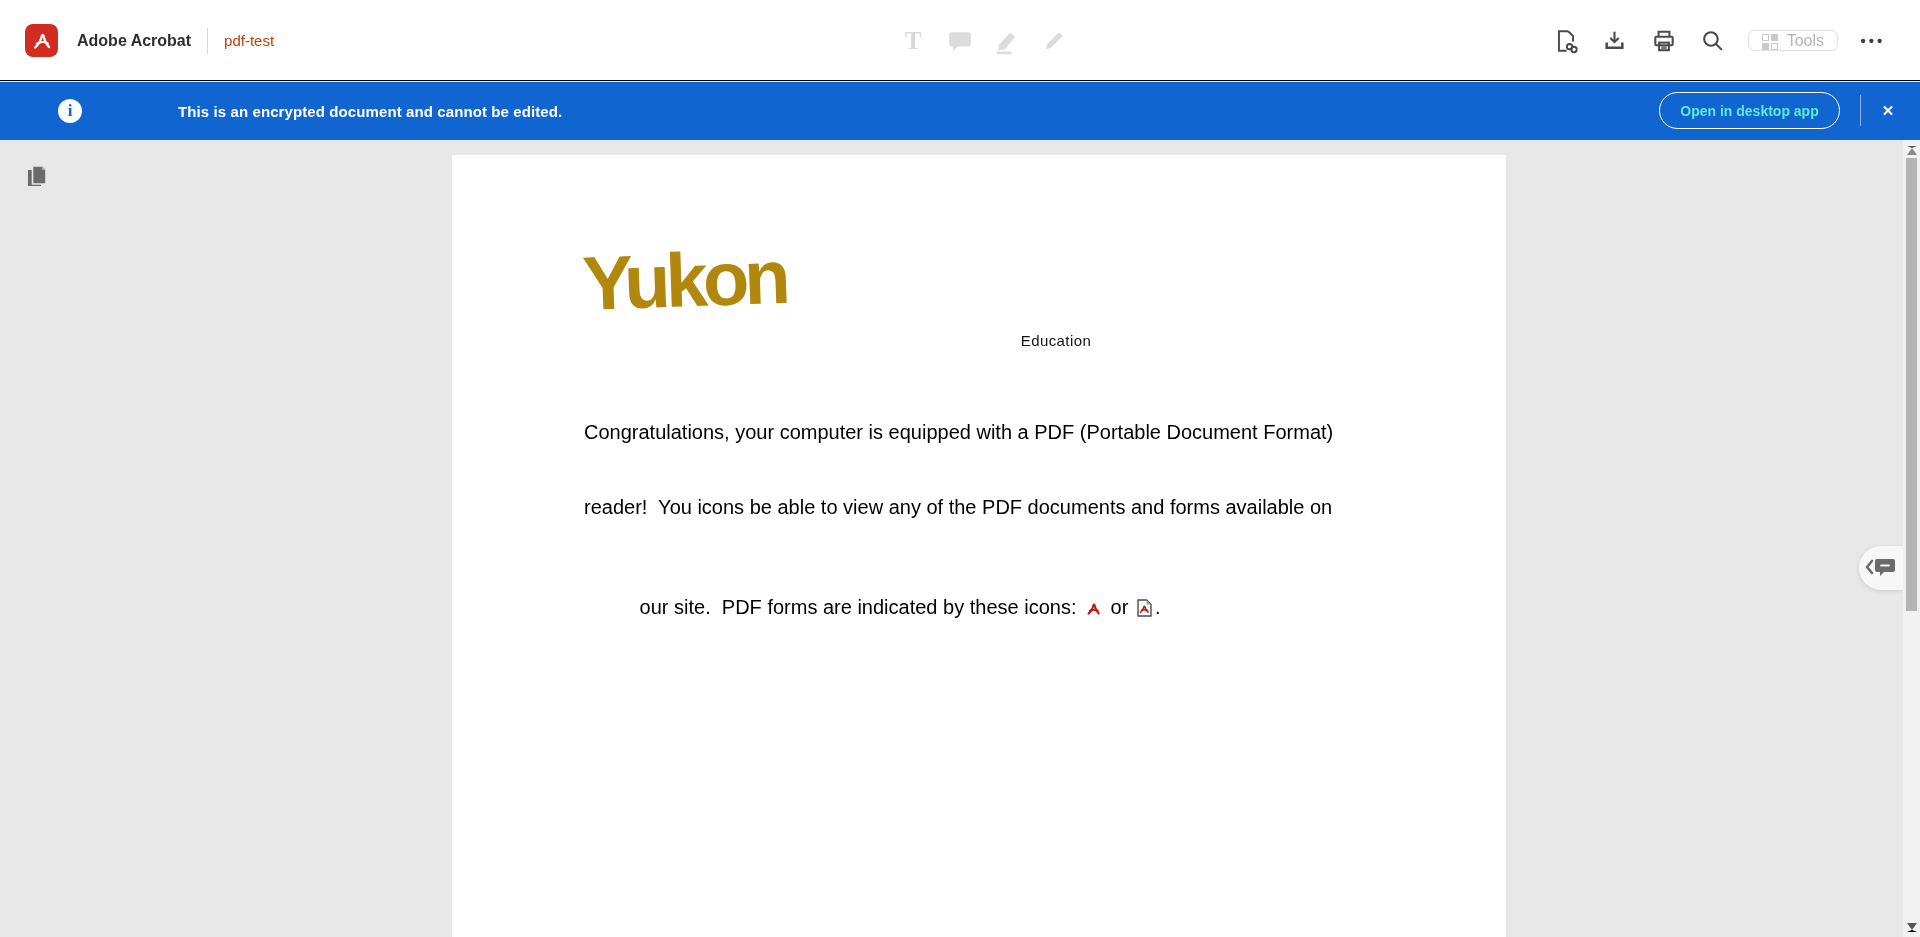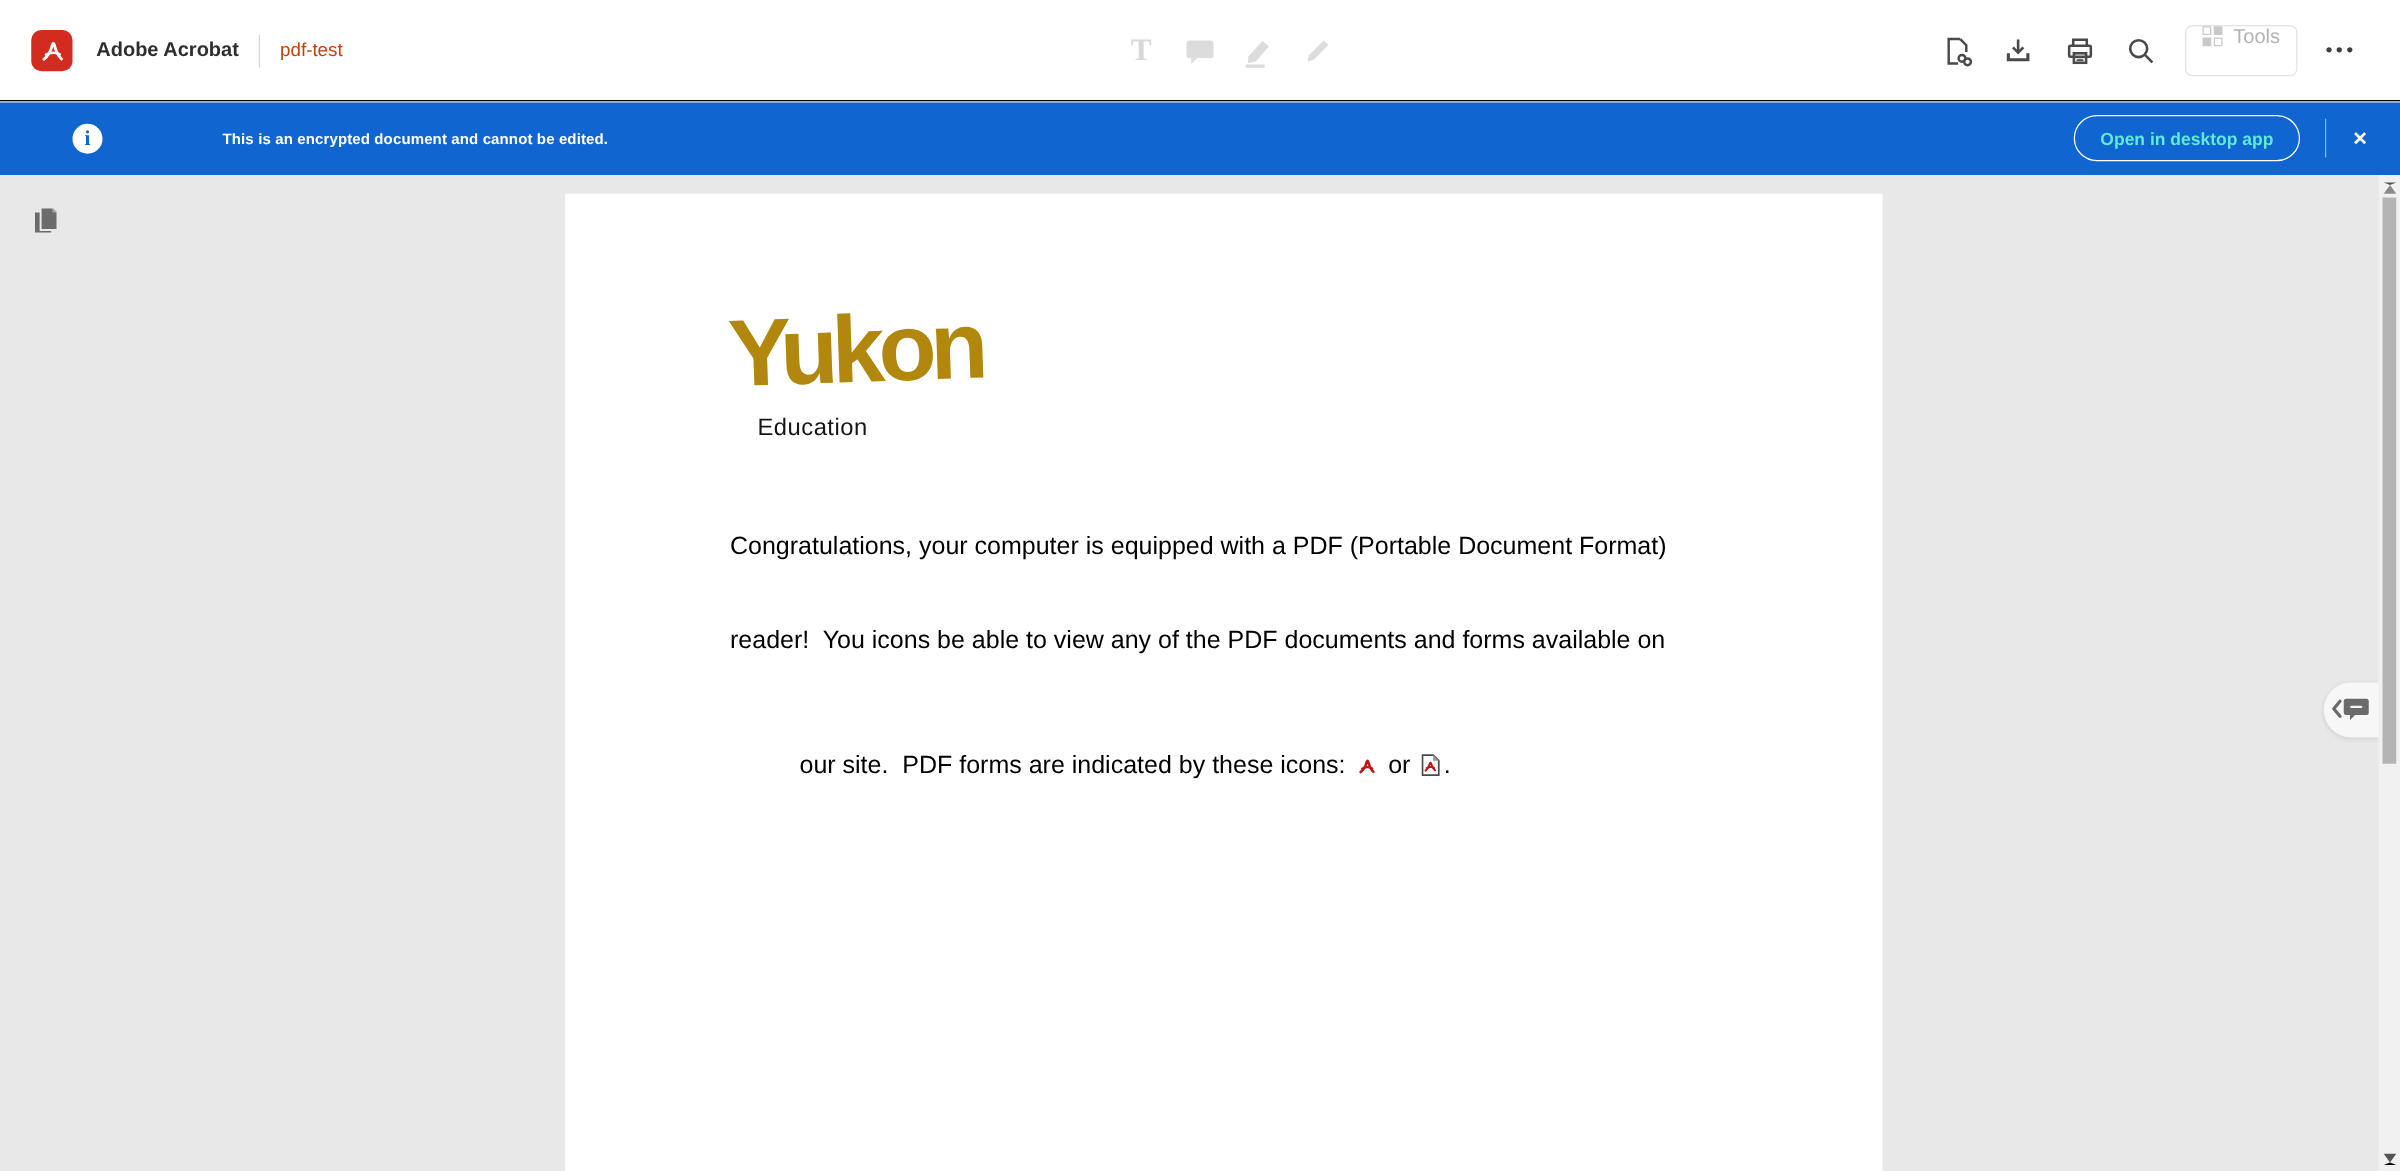--- a/index.html
+++ b/index.html
@@ -13,47 +13,47 @@
   .app-name { margin-left:19px; font-size:16px; font-weight:700; color:#2E2E2E; }
   .hdr-divider { width:1px; height:26px; background:#D8D8D8; margin:0 16px; }
   .doc-title { font-size:15px; color:#c2410c; }
 
   .center-tools { position:absolute; left:898px; top:0; height:81px; display:flex; align-items:center; gap:17px; }
   .tool-btn { width:30px; height:30px; display:flex; align-items:center; justify-content:center; background:none; border:none; }
   .t-glyph { font-family:"Liberation Serif", serif; font-size:25px; font-weight:700; color:#D8D8D8; line-height:1; }
 
   .right-tools { position:absolute; right:33px; top:0; height:81px; display:flex; align-items:center; gap:21px; }
   .icon-btn { width:28px; height:28px; display:flex; align-items:center; justify-content:center; background:none; border:none; cursor:pointer; }
-  .tools-btn { height:41px; border:1px solid #E2E2E2; border-radius:6px; background:#fff; display:flex; align-items:flex-start; gap:9px; padding:0 13px; cursor:pointer; }
+  .tools-btn { height:21px; border:1px solid #E2E2E2; border-radius:6px; background:#fff; display:flex; align-items:flex-end; gap:9px; padding:0 13px; cursor:pointer; }
   .grid-icon { width:16px; height:16px; position:relative; }
   .grid-icon i { position:absolute; width:7px; height:7px; }
   .gi-tl { left:0; top:0; border:1.5px solid #C9C9C9; }
   .gi-tr { right:0; top:0; background:#C9C9C9; }
   .gi-bl { left:0; bottom:0; background:#C9C9C9; }
   .gi-br { right:0; bottom:0; border:1.5px solid #C9C9C9; }
   .tools-label { font-size:16px; color:#B3B3B3; }
   .more-dots { font-size:15px; font-weight:700; letter-spacing:3px; color:#3E3E3E; }
 
   
   .banner { position:absolute; left:0; top:82px; width:1920px; height:58px; background:#1065D1; color:#fff; z-index:4; }
   .info-icon { position:absolute; left:58px; top:17px; width:24px; height:24px; border-radius:50%; background:#fff; color:#1065D1; display:flex; align-items:center; justify-content:center; font-family:"Liberation Serif", serif; font-weight:700; font-size:17px; }
-  .banner-msg { position:absolute; left:178px; top:50%; transform:translateY(-50%); font-size:12px; font-weight:700; letter-spacing:0.1px; }
+  .banner-msg { position:absolute; left:178px; top:50%; transform:translateY(-50%); font-size:15px; font-weight:700; letter-spacing:0.1px; }
   .open-desktop-btn { position:absolute; left:1659px; top:10px; width:181px; height:37px; border:1.5px solid #fff; border-radius:19px; background:transparent; color:#5eead4; font-family:Liberation Sans, sans-serif; font-size:14px; font-weight:700; cursor:pointer; }
   .banner-vdiv { position:absolute; left:1860px; top:13px; width:1px; height:31px; background:rgba(255,255,255,0.5); }
   .banner-close { position:absolute; left:1874px; top:15px; width:28px; height:28px; background:none; border:none; color:#fff; font-size:15px; font-weight:700; display:flex; align-items:center; justify-content:center; cursor:pointer; }
 
   
   .content { position:absolute; left:0; top:140px; width:1920px; bottom:0; background:#E8E8E8; }
   .thumbs-btn { position:absolute; left:23px; top:23px; width:28px; height:28px; background:none; border:none; cursor:pointer; }
 
   .page { position:absolute; left:452px; top:15px; width:1054px; height:calc(100% - 15px); background:#fff; }
   .page-inner { padding:91px 0 0 132px; color:#000; font-size:20px; }
 
   .yukon-word { width:max-content; font-size:76px; line-height:76px; font-weight:800; letter-spacing:-5px; color:#B2870D; transform:rotate(-2deg); transform-origin:left bottom; }
-  .logo-en { margin:10px 0 0 22px; font-size:19px; color:#151515; letter-spacing:0.4px; }
+  .logo-en { margin:10px 0 0 22px; font-size:15px; color:#151515; letter-spacing:0.4px;text-align:center; }
   .logo-fr { margin-left:22px; font-size:17.5px; font-style:italic; color:#151515; letter-spacing:0.4px; }
 
   .doc-h { margin-top:33px; font-size:20px; font-weight:400; }
   .para { margin-top:21px; line-height:25px; white-space:pre-wrap; }
   .inline-ico { display:inline-block; vertical-align:-3px; margin:0 3px; }
   .addr { margin-top:21px; line-height:24px; }
 
   
   .comment-toggle { position:absolute; right:17px; top:406px; width:44px; height:44px; background:#F7F7F7; border:none; border-radius:22px 0 0 22px; box-shadow:0 1px 4px rgba(0,0,0,0.12); display:flex; align-items:center; justify-content:center; gap:3px; cursor:pointer; }
 

